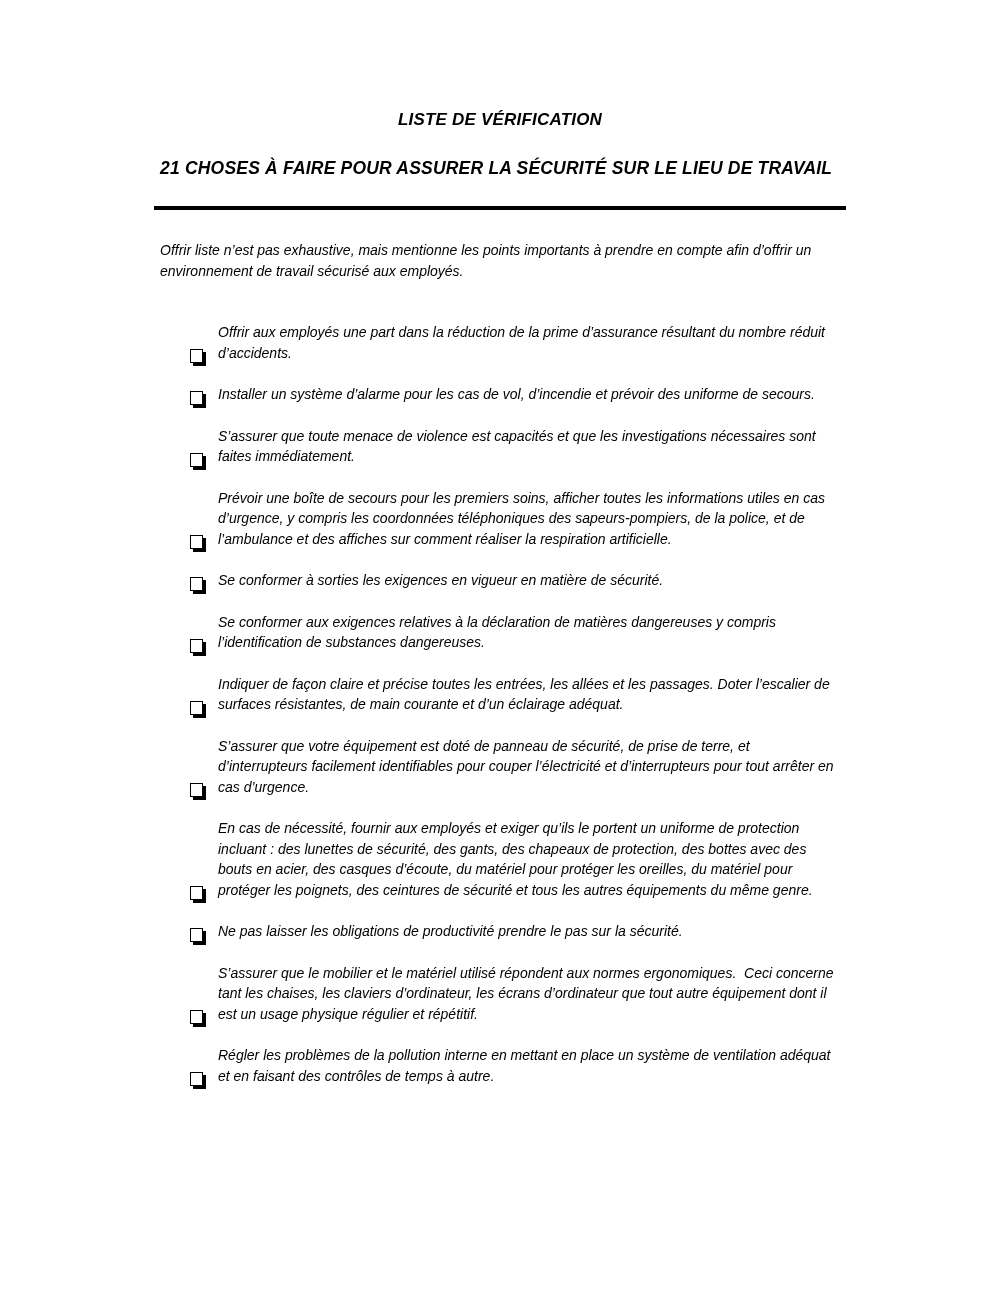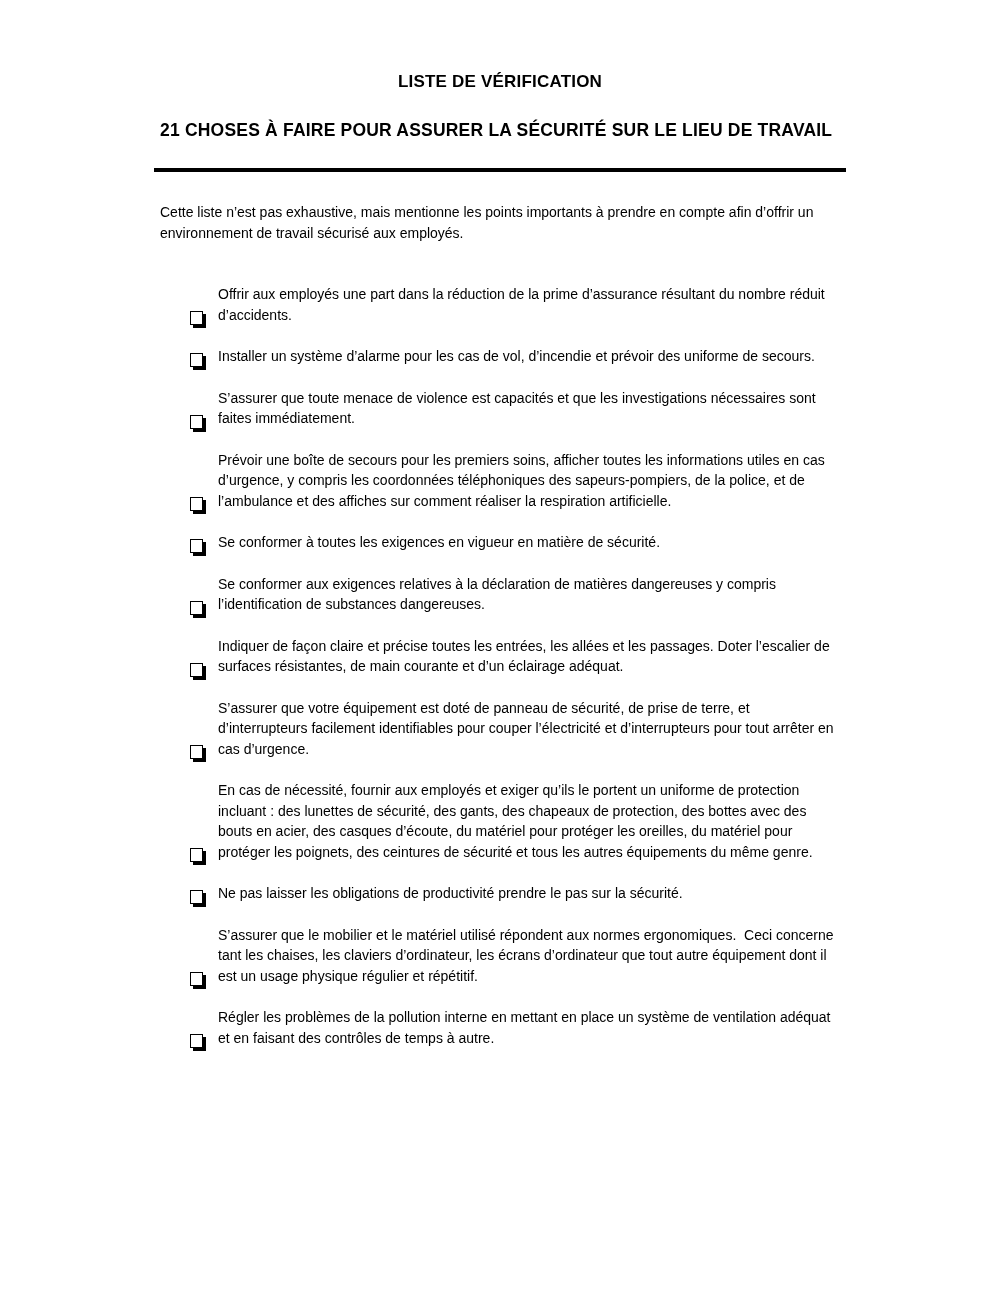--- a/index.html
+++ b/index.html
@@ -9,22 +9,23 @@
   }
   .page {
     position: relative;
     width: 916px;
     height: 1290px;
     margin: 0 auto;
     background: #ffffff;
     color: #000000;
     font-family: "Liberation Sans", sans-serif;
     box-sizing: border-box;
-    padding: 72px 118px 0 118px;
+    padding: 110px 118px 0 118px;
     overflow: hidden;
+    font-style: italic;
   }
   .doc-title {
     margin: 0;
     text-align: center;
     font-size: 17px;
     font-weight: bold;
     letter-spacing: 0.2px;
     line-height: 1.2;
   }
   .doc-subtitle {
@@ -71,21 +72,21 @@
     white-space: pre-wrap;
   }
 </style>
 </head>
 <body>
 
 <div class="page">
   <h1 class="doc-title">LISTE DE VÉRIFICATION</h1>
   <h2 class="doc-subtitle">21 CHOSES À FAIRE POUR ASSURER LA SÉCURITÉ SUR LE LIEU DE TRAVAIL</h2>
   <div class="rule"></div>
-  <p class="intro">Cette liste n’est pas exhaustive, mais mentionne les points importants à prendre en compte afin d’offrir un environnement de travail sécurisé aux employés.</p>
+  <p class="intro">Offrir liste n’est pas exhaustive, mais mentionne les points importants à prendre en compte afin d’offrir un environnement de travail sécurisé aux employés.</p>
   <div class="checklist">
   <div class="item">
     <span class="checkbox"></span>
     <span class="item-text">Offrir aux employés une part dans la réduction de la prime d’assurance résultant du nombre réduit d’accidents.</span>
   </div>
 
 
   <div class="item">
     <span class="checkbox"></span>
     <span class="item-text">Installer un système d’alarme pour les cas de vol, d’incendie et prévoir des uniforme de secours.</span>
@@ -96,21 +97,21 @@
     <span class="item-text">S’assurer que toute menace de violence est capacités et que les investigations nécessaires sont faites immédiatement.</span>
   </div>
 
   <div class="item">
     <span class="checkbox"></span>
     <span class="item-text">Prévoir une boîte de secours pour les premiers soins, afficher toutes les informations utiles en cas d’urgence, y compris les coordonnées téléphoniques des sapeurs-pompiers, de la police, et de l’ambulance et des affiches sur comment réaliser la respiration artificielle.</span>
   </div>
 
   <div class="item">
     <span class="checkbox"></span>
-    <span class="item-text">Se conformer à toutes les exigences en vigueur en matière de sécurité.</span>
+    <span class="item-text">Se conformer à sorties les exigences en vigueur en matière de sécurité.</span>
   </div>
 
   <div class="item">
     <span class="checkbox"></span>
     <span class="item-text">Se conformer aux exigences relatives à la déclaration de matières dangereuses y compris l’identification de substances dangereuses.</span>
   </div>
 
   <div class="item">
     <span class="checkbox"></span>
     <span class="item-text">Indiquer de façon claire et précise toutes les entrées, les allées et les passages. Doter l’escalier de surfaces résistantes, de main courante et d’un éclairage adéquat.</span>

